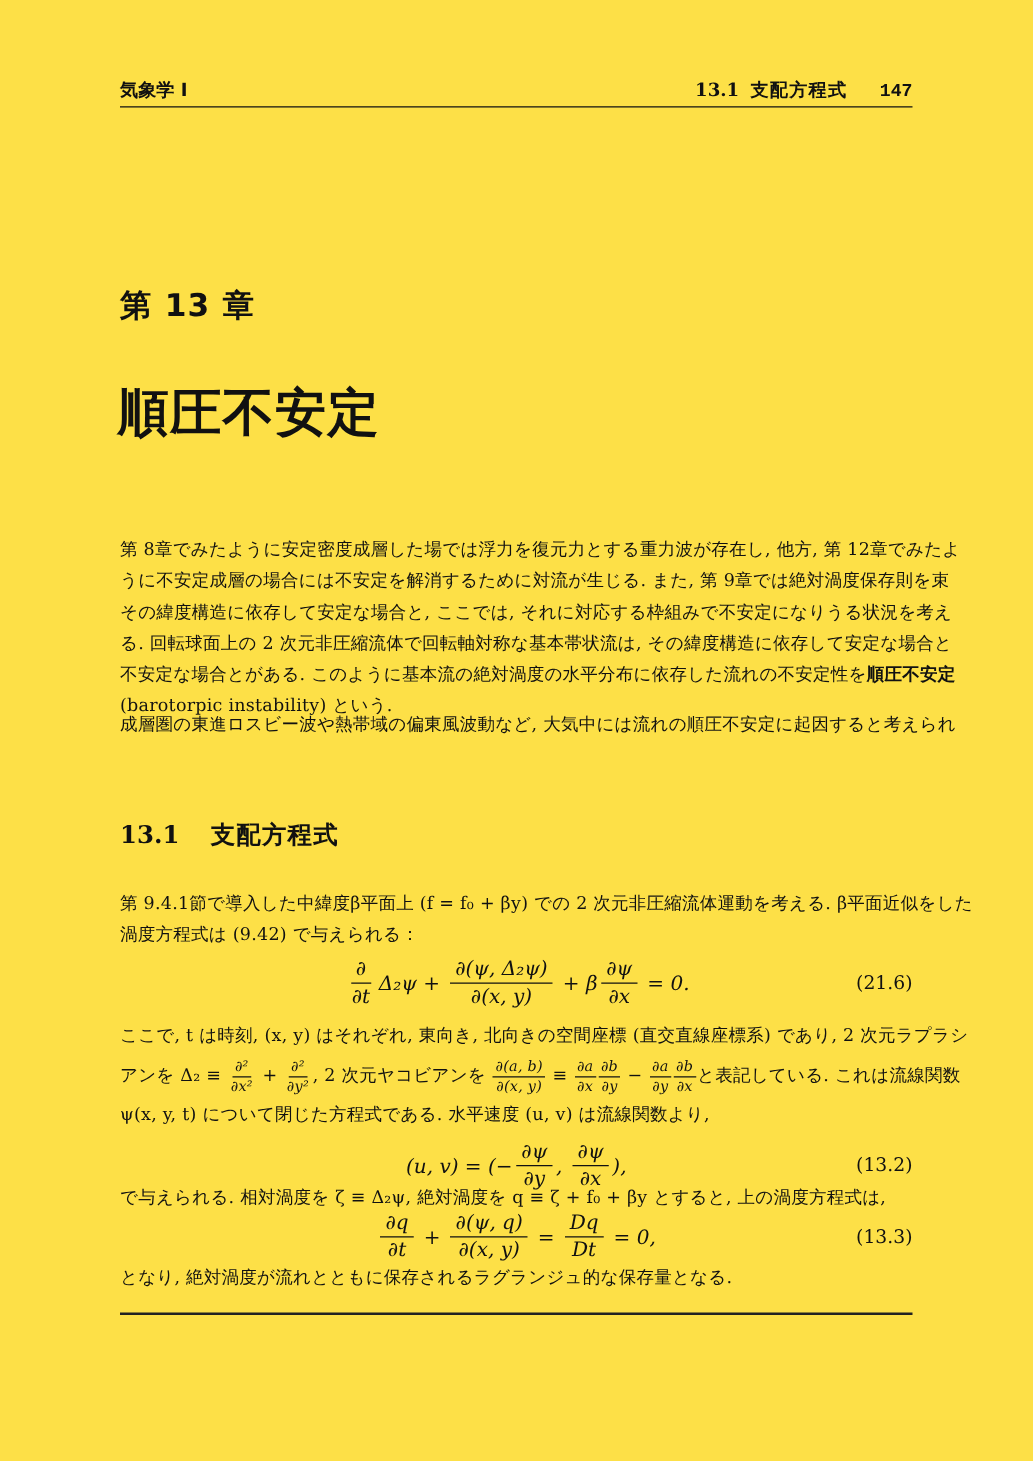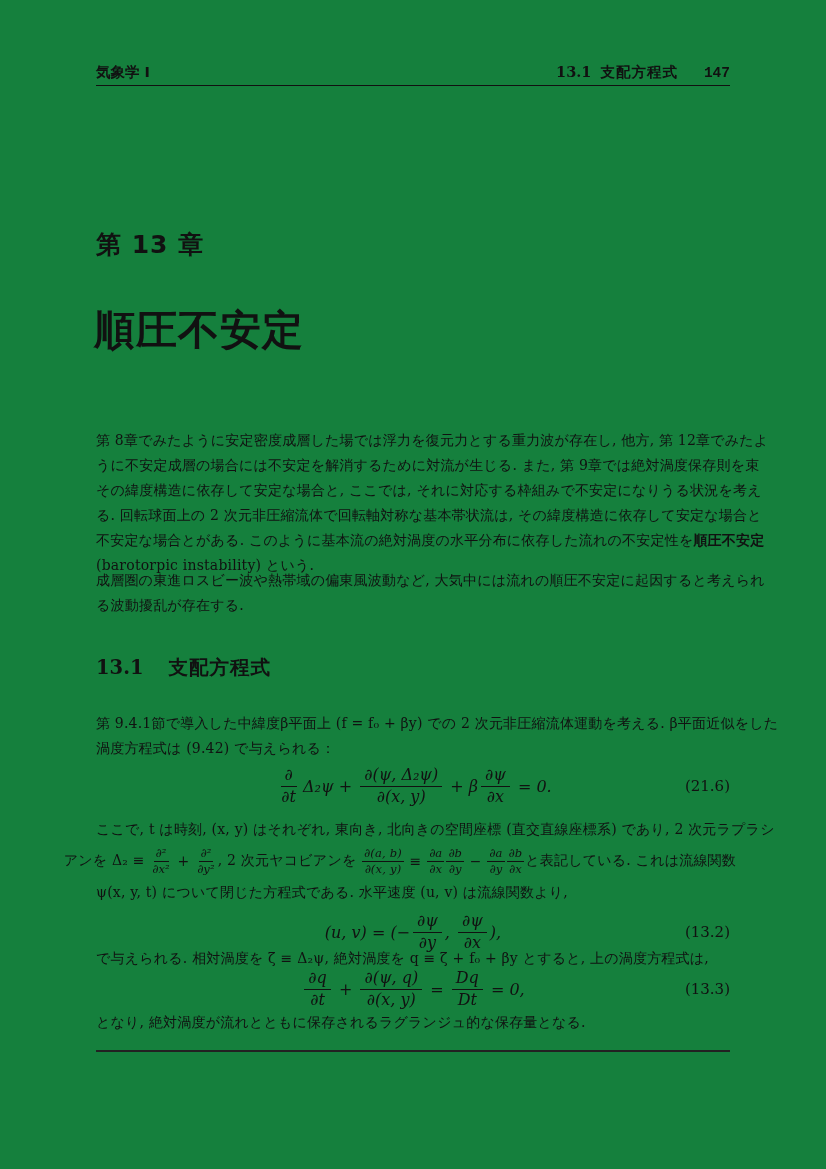--- a/index.html
+++ b/index.html
@@ -1,20 +1,20 @@
 <!DOCTYPE html>
 <html><head>
 <meta charset="utf-8">
 <style>
   * { margin:0; padding:0; box-sizing:border-box; }
   html,body { background:#ffffff; }
   .page {
     position:relative;
     width:826px; height:1169px;
-    background:#15803d;
+    background:#fde047;
     color:#111111;
     font-family:"DejaVu Serif","Liberation Serif",serif;
     overflow:hidden;
   }
   .gothic { font-family:"DejaVu Sans","Liberation Sans",sans-serif; }
   .mono   { font-family:"DejaVu Sans Mono","Liberation Mono",monospace; }
 
   
   .running-head {
     position:absolute; left:96px; right:96px; top:63px;
@@ -68,21 +68,21 @@
     display:inline-flex; flex-direction:column; align-items:center;
     vertical-align:middle; margin:0 3px;
   }
   .frac .num { display:block; padding:0 4px 2px; border-bottom:1px solid #111; line-height:1.05; text-align:center; }
   .frac .den { display:block; padding:2px 4px 0; line-height:1.05; text-align:center; }
   .frac.tight { margin:0 1px; }
 
   
   .mixed-line {
     display:flex; align-items:center; white-space:pre;
-    height:38px; font-size:14px; letter-spacing:0.2px;justify-content:flex-end;
+    height:38px; font-size:14px; letter-spacing:0.2px;
   }
   .mixed-line .ifrac { font-size:11.5px; font-style:italic; }
   .mixed-line .ifrac .num { padding:0 2px 1px; }
   .mixed-line .ifrac .den { padding:1px 2px 0; }
 
   
   .foot-rule {
     position:absolute; left:96px; right:96px; top:1050px;
     height:2px; background:#222222;
   }
@@ -114,21 +114,20 @@
     <div class="line">第 8章でみたように安定密度成層した場では浮力を復元力とする重力波が存在し, 他方, 第 12章でみたよ</div>
     <div class="line">うに不安定成層の場合には不安定を解消するために対流が生じる. また, 第 9章では絶対渦度保存則を束</div>
     <div class="line">その緯度構造に依存して安定な場合と, ここでは, それに対応する枠組みで不安定になりうる状況を考え</div>
     <div class="line">る. 回転球面上の 2 次元非圧縮流体で回転軸対称な基本帯状流は, その緯度構造に依存して安定な場合と</div>
     <div class="line"><span>不安定な場合とがある. このように基本流の絶対渦度の水平分布に依存した流れの不安定性を</span><span class="bold gothic">順圧不安定</span></div>
     <div class="line">(barotorpic instability) という.</div>
   </div>
 
   <div class="para" style="top:568px">
     <div class="line">成層圏の東進ロスビー波や熱帯域の偏東風波動など, 大気中には流れの順圧不安定に起因すると考えられ</div>
-    <div class="line">る波動擾乱が存在する.</div>
   </div>
 
   <div class="section-heading">
     <span class="sec-no">13.1</span>
     <span class="sec-ti gothic">支配方程式</span>
   </div>
 
   <div class="para" style="top:711px">
     <div class="line">第 9.4.1節で導入した中緯度β平面上 (f = f₀ + βy) での 2 次元非圧縮流体運動を考える. β平面近似をした</div>
     <div class="line">渦度方程式は (9.42) で与えられる：</div>

